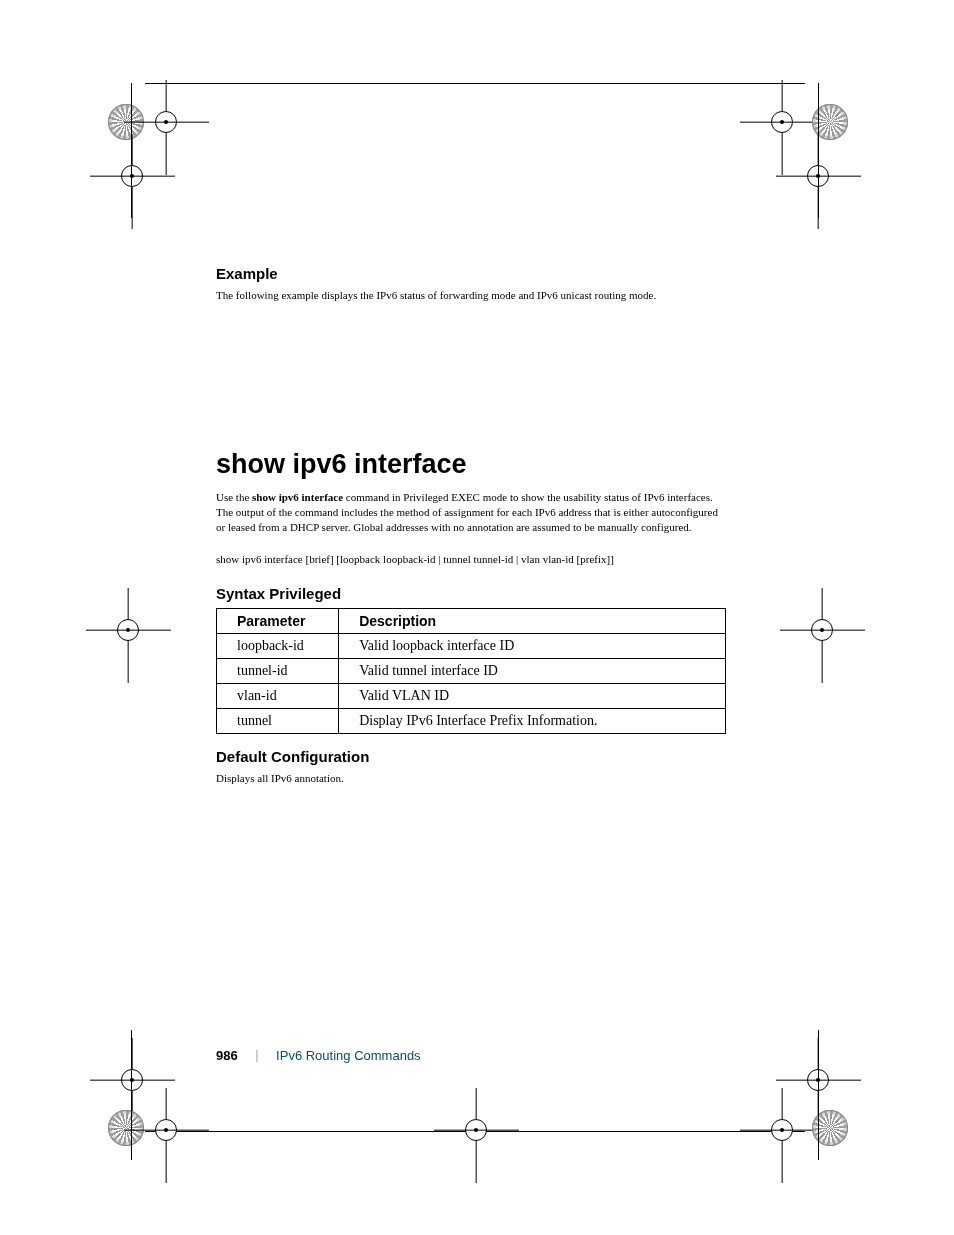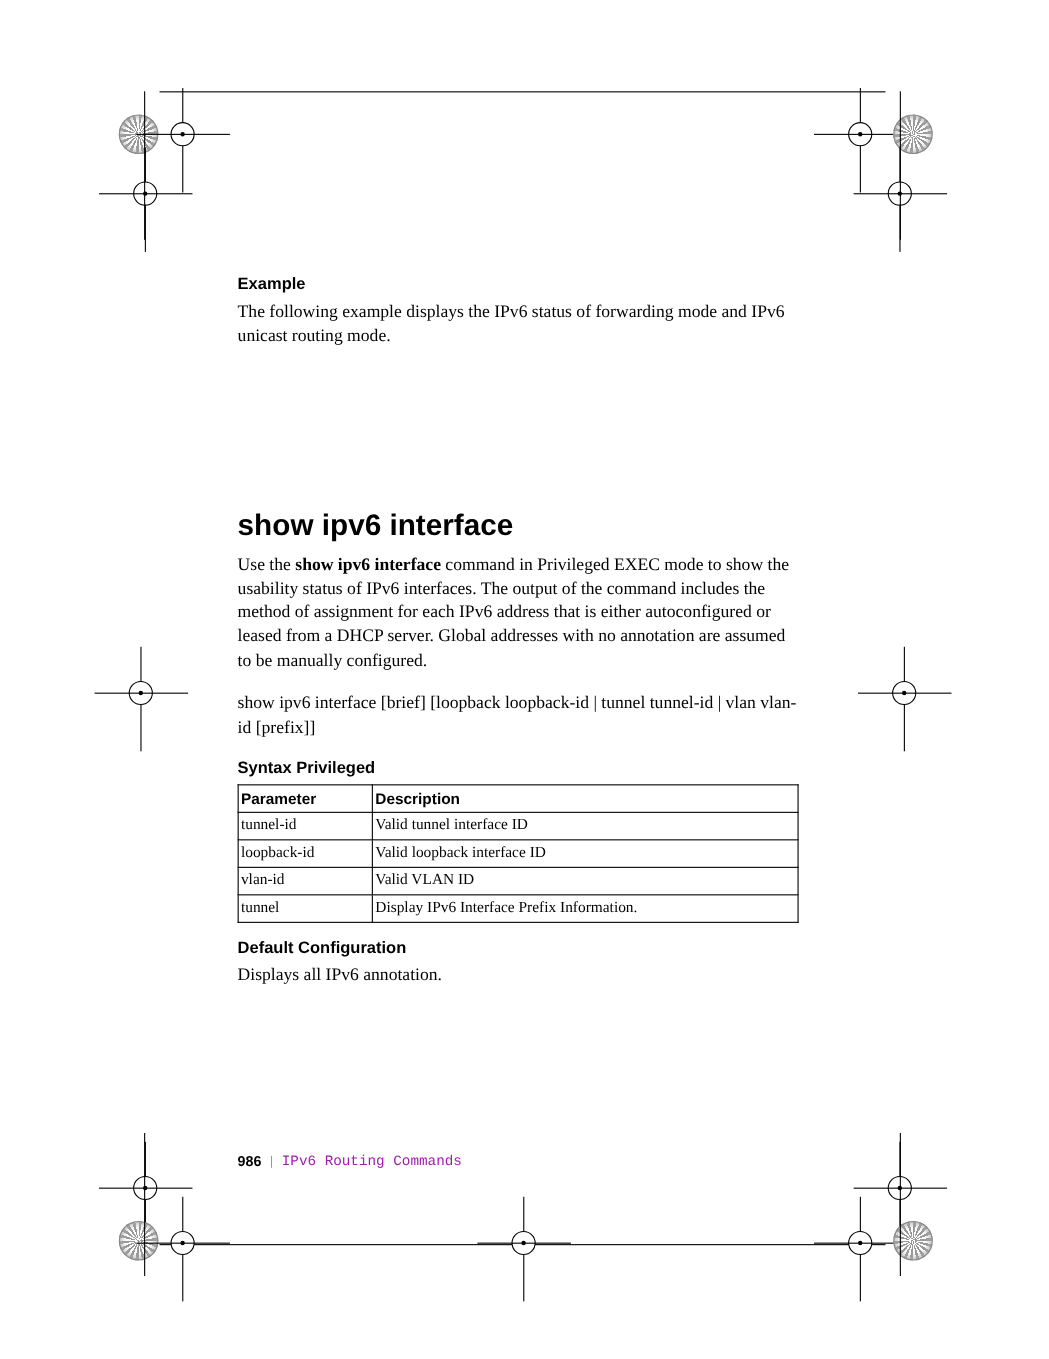--- a/index.html
+++ b/index.html
@@ -8,32 +8,32 @@
       font-family: Georgia, 'Times New Roman', serif;
       background: #fff;
       width: 954px;
       height: 1235px;
       position: relative;
       overflow: hidden;
     }
     .page {
       position: absolute;
       left: 216px;
-      top: 250px;
+      top: 265px;
       width: 510px;
     }
     .h-bold {
       font-family: Arial, Helvetica, sans-serif;
       font-weight: bold;
       font-size: 15px;
       margin: 0 0 6px 0;
       color: #000;
     }
     .body-text {
-      font-size: 16px;
+      font-size: 11px;
       line-height: 1.35;
       margin: 0 0 18px 0;
       color: #000;
     }
     .section-title {
       font-family: Arial, Helvetica, sans-serif;
       font-weight: bold;
       font-size: 27px;
       margin: 0 0 10px 0;
       color: #000;
@@ -44,51 +44,51 @@
     .inline-bold {
       font-weight: bold;
     }
     .param-table {
       border-collapse: collapse;
       width: 100%;
       margin: 6px 0 14px 0;
     }
     .param-table th, .param-table td {
       border: 1px solid #000;
-      padding: 4px 2px;
+      padding: 4px 20px;
       text-align: left;
       font-size: 14px;
     }
     .param-table th {
       font-family: Arial, Helvetica, sans-serif;
       font-weight: bold;
     }
     .param-table td {
       font-family: Georgia, 'Times New Roman', serif;
     }
     .footer {
       position: absolute;
       left: 216px;
       top: 1048px;
       font-size: 13px;
       display: flex;
       align-items: flex-start;
-      gap: 8px;
+      gap: 18px;
     }
     .footer-pagenum {
       font-family: Arial, Helvetica, sans-serif;
       font-weight: bold;
     }
     .footer-divider {
       color: #666;
       font-size: 12px;
     }
     .footer-section {
-      font-family: Liberation Mono, monospace;
-      color: #a21caf;
+      font-family: Liberation Sans, sans-serif;
+      color: #0c4a6e;
     }
 
     .regmark {
       position: absolute;
     }
     .crop-outer {
       width: 36px;
       height: 36px;
       border-radius: 50%;
       background: radial-gradient(circle, #aaa 0%, #888 40%, #fff 41%, #fff 100%);
@@ -168,26 +168,26 @@
   <div class="h-bold">Syntax Privileged</div>
   <table class="param-table">
     <thead>
       <tr>
         <th style="width:24%">Parameter</th>
         <th>Description</th>
       </tr>
     </thead>
     <tbody>
       <tr>
+        <td>loopback-id</td>
+        <td>Valid loopback interface ID</td>
+      </tr>
+      <tr>
         <td>tunnel-id</td>
         <td>Valid tunnel interface ID</td>
-      </tr>
-      <tr>
-        <td>loopback-id</td>
-        <td>Valid loopback interface ID</td>
       </tr>
       <tr>
         <td>vlan-id</td>
         <td>Valid VLAN ID</td>
       </tr>
       <tr>
         <td>tunnel</td>
         <td>Display IPv6 Interface Prefix Information.</td>
       </tr>
     </tbody>

